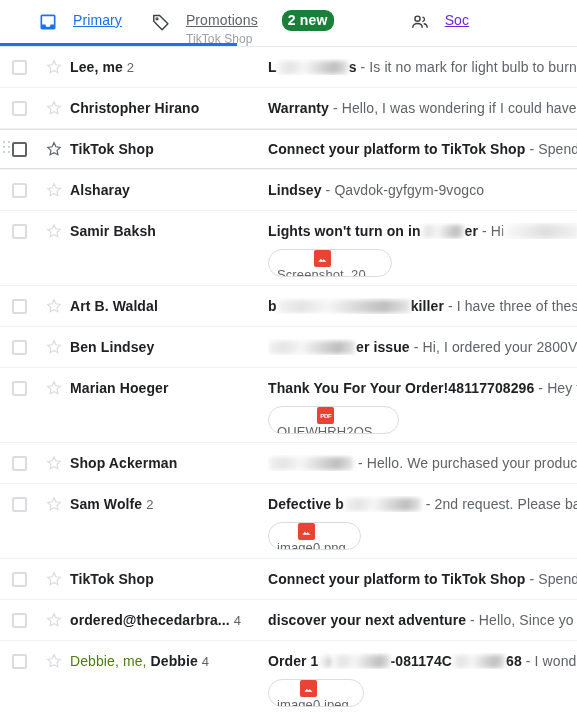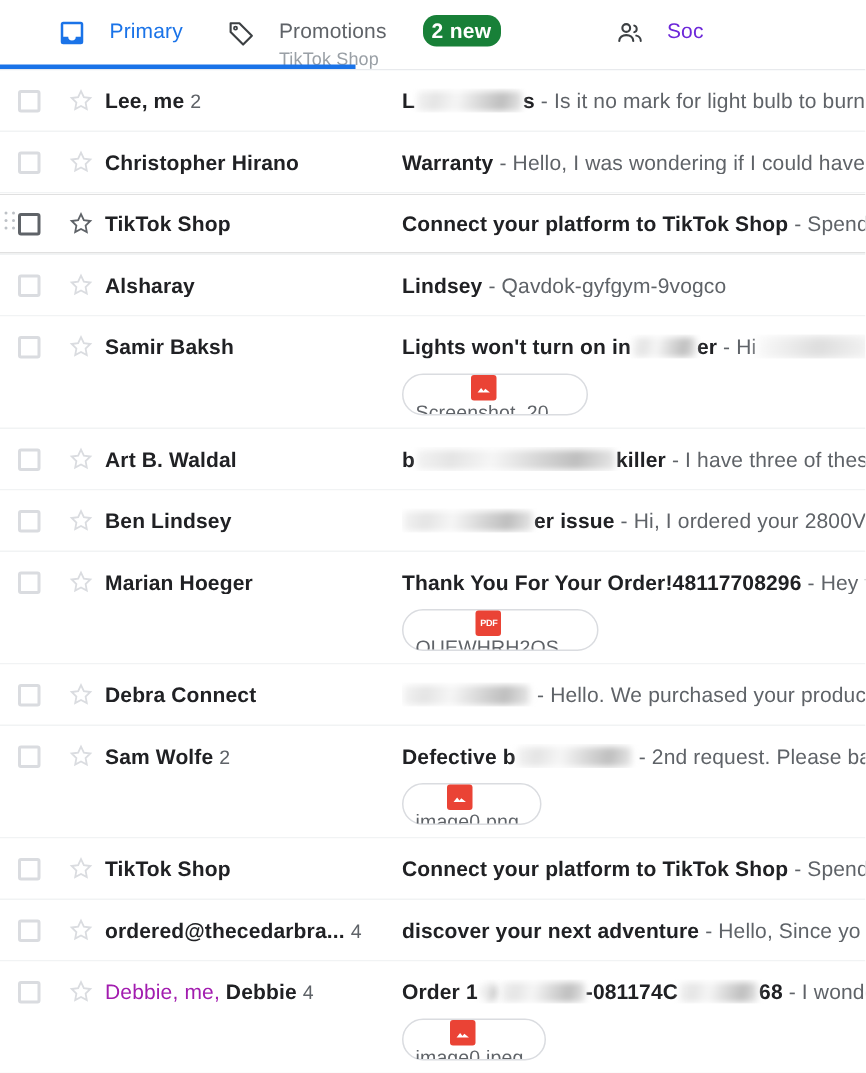--- a/index.html
+++ b/index.html
@@ -54,20 +54,21 @@
   }
   .tab-titleline {
     display: flex;
     align-items: center;
     height: 18px;
   }
   .tab-label {
     font-size: 14px;
     letter-spacing: .1px;
     white-space: nowrap;
+    text-decoration: underline;
   }
   .tab-primary { margin-left: 37px; }
   .tab-primary .tab-label { color: #1a73e8; font-weight: 500; }
   .tab-promotions { margin-left: 28px; }
   .tab-promotions .tab-label { color: #5f6368; font-weight: 500; }
   .tab-social { margin-left: 75px; }
   .tab-social .tab-label { color: #6d28d9; font-weight: 500; }
 
   .tab-sub {
     font-size: 12px;
@@ -168,21 +169,21 @@
 
   .sender {
     width: 198px;
     flex: none;
     font-size: 14px;
     white-space: nowrap;
     overflow: hidden;
     letter-spacing: .1px;
   }
   .sender .s-bold { font-weight: 700; color: #202124; text-align: center; }
-  .sender .s-norm { font-weight: 400; color: #a21caf; }
+  .sender .s-norm { font-weight: 400; color: #4d7c0f; }
   .sender .s-count {
     font-weight: 400;
     color: #5f6368;
     font-size: 13px;
     margin-left: 4px;
   }
 
   .subject {
     flex: 1 1 auto;
     min-width: 0;
@@ -523,21 +524,21 @@
     <div class="row">
       <div class="row-main">
         <span class="cb-cell">
           <span class="checkbox"></span>
         </span>
         <span class="star-cell">
           <svg width="18" height="18" viewBox="0 0 24 24">
             <path class="star-path" d="M12 3.6l2.55 5.4 5.75.77-4.2 4.05 1.06 5.78L12 16.85 6.84 19.6l1.06-5.78-4.2-4.05 5.75-.77z"></path>
           </svg>
         </span>
-        <span class="sender"><span class="s-bold">Debra Connect</span></span>
+        <span class="sender"><span class="s-bold">Shop Ackerman</span></span>
         <span class="subject">
           <span class="blur" style="width:84px"></span>
           <span class="dash">-</span>
           <span class="snippet">Hello. We purchased your product</span>
         </span>
       </div>
     </div>
     <div class="row">
       <div class="row-main">
         <span class="cb-cell">

